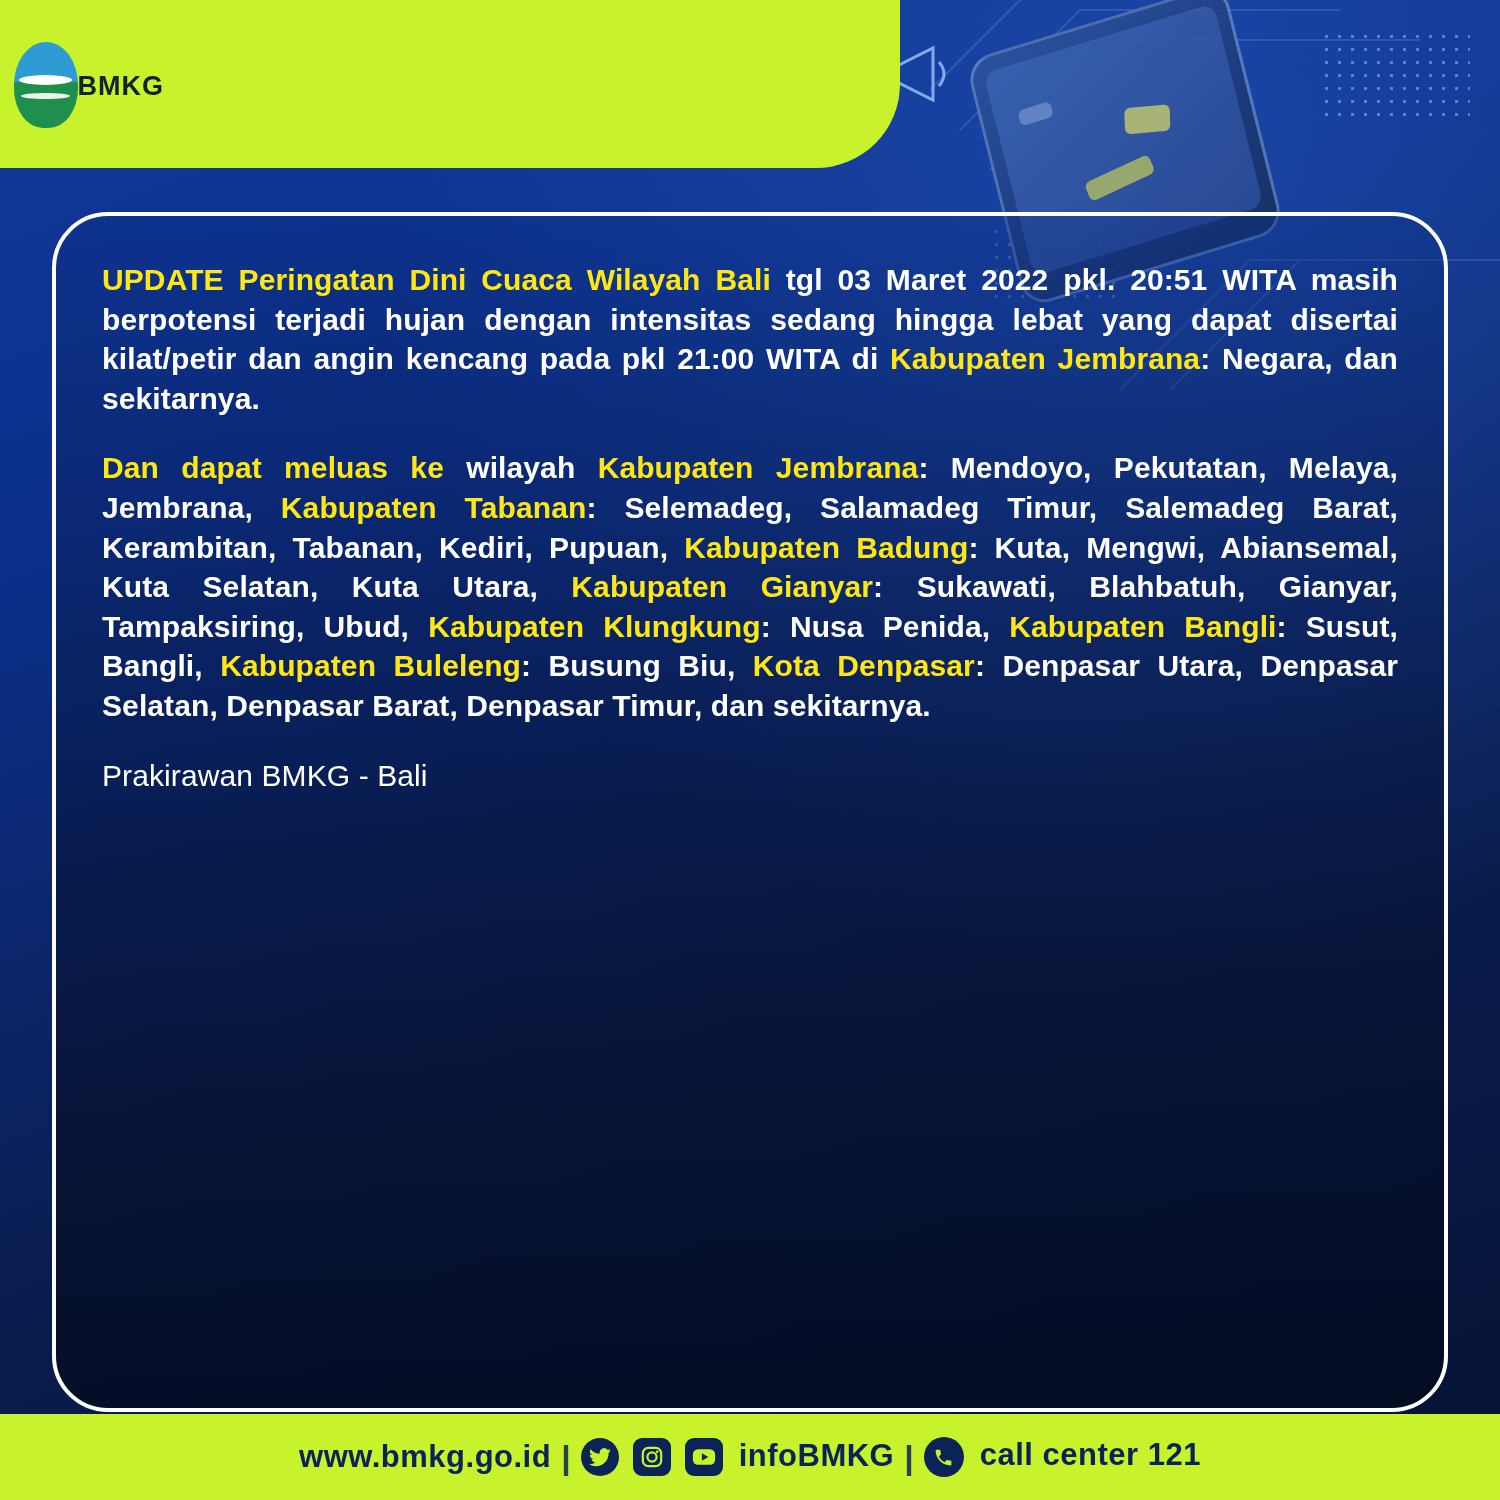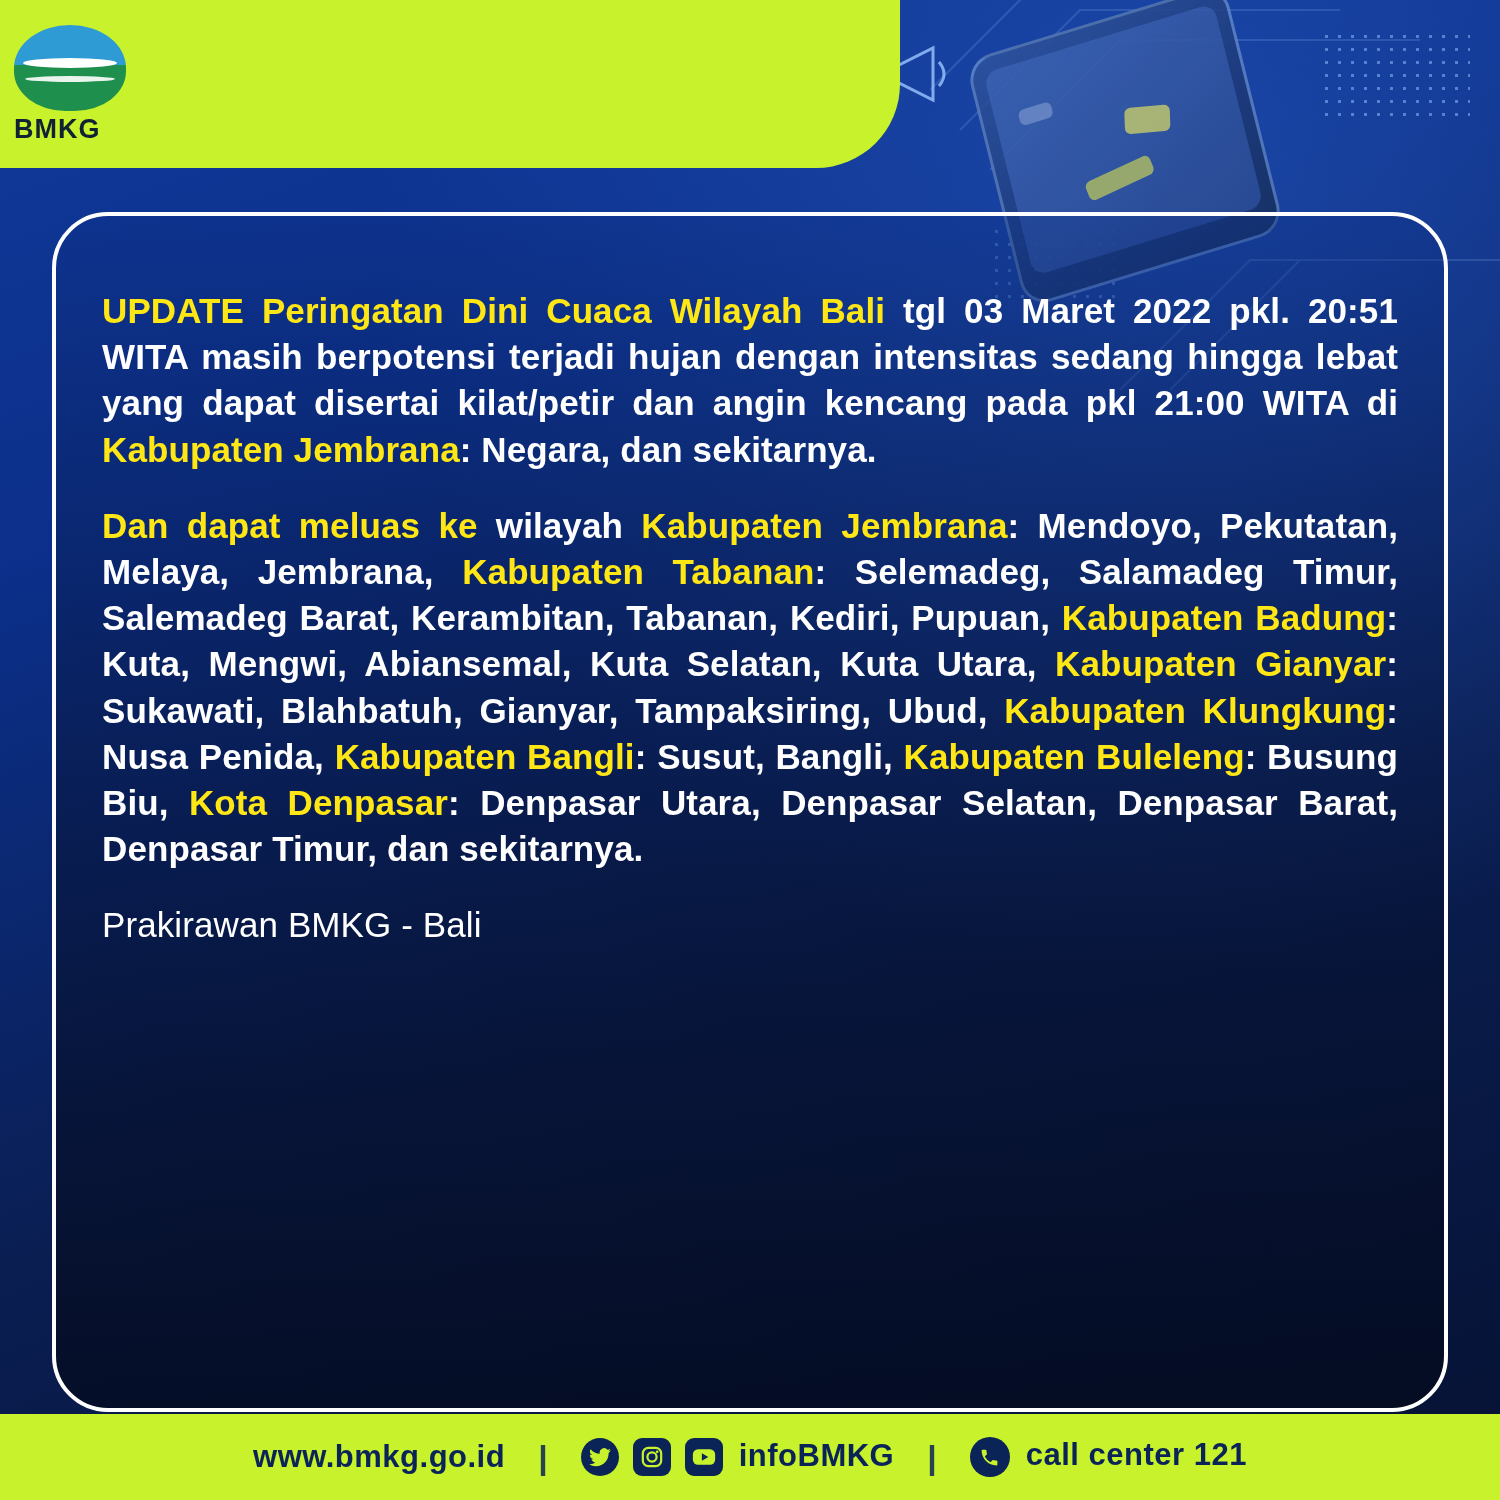--- a/index.html
+++ b/index.html
@@ -59,21 +59,21 @@
   .header-bar {
     position: absolute; top: 0; left: 0;
     width: 900px; height: 168px;
     background: #c8f32c;
     border-bottom-right-radius: 84px;
     display: flex; align-items: center;
   }
   .logo-wrap {
     width: 150px; height: 150px;
     margin-left: 14px; margin-top: 2px;
-    display: flex; flex-direction: column; align-items: flex-start; justify-content: center;
+    display: flex; flex-direction: row; align-items: center; justify-content: center;
   }
   .logo-mark {
     width: 112px; height: 86px;
     border-radius: 50% 50% 46% 46%;
     background: linear-gradient(#2f9bd4 0%, #2f9bd4 46%, #1f8f4e 47%, #1f8f4e 100%);
     position: relative; overflow: hidden;
   }
   .logo-mark:before {
     content: ""; position: absolute; left: 8%; top: 38%;
     width: 84%; height: 10px; background: #ffffff; border-radius: 50%;
@@ -97,40 +97,39 @@
     position: absolute;
     left: 52px; top: 212px;
     width: 1396px; height: 1200px;
     border: 4px solid #ffffff;
     border-radius: 56px;
     background: linear-gradient(180deg, rgba(12,47,133,0.35) 0%, rgba(6,18,51,0.55) 55%, rgba(4,10,28,0.75) 100%);
     padding: 44px 46px;
   }
   .body-text {
     color: #ffffff;
-    font-size: 35px;
+    font-size: 30px;
     line-height: 1.32;
     font-weight: bold;
     text-align: justify;
     text-justify: inter-word;
     letter-spacing: 0.1px;
-    margin-top: 28px;
   }
   .y { color: #ffe615; }
   .para { margin-bottom: 30px; }
   .para:last-child { margin-bottom: 0; }
   .signature { font-weight: normal; }
 
   
   .footer {
     position: absolute; left: 0; bottom: 0;
     width: 1500px; height: 86px;
     background: #c8f32c;
     display: flex; align-items: center; justify-content: center;
-    gap: 33px;
+    gap: 10px;
   }
   .footer-text {
     color: #0b2458; font-weight: bold; font-size: 31px; letter-spacing: 0.5px;
   }
   .sep { color: #0b2458; font-weight: bold; font-size: 34px; opacity: .85; }
   .social { display: flex; align-items: center; gap: 14px; }
   .sicon {
     width: 38px; height: 38px; border-radius: 9px;
     background: #0b2458; color: #c8f32c;
     display: flex; align-items: center; justify-content: center;

